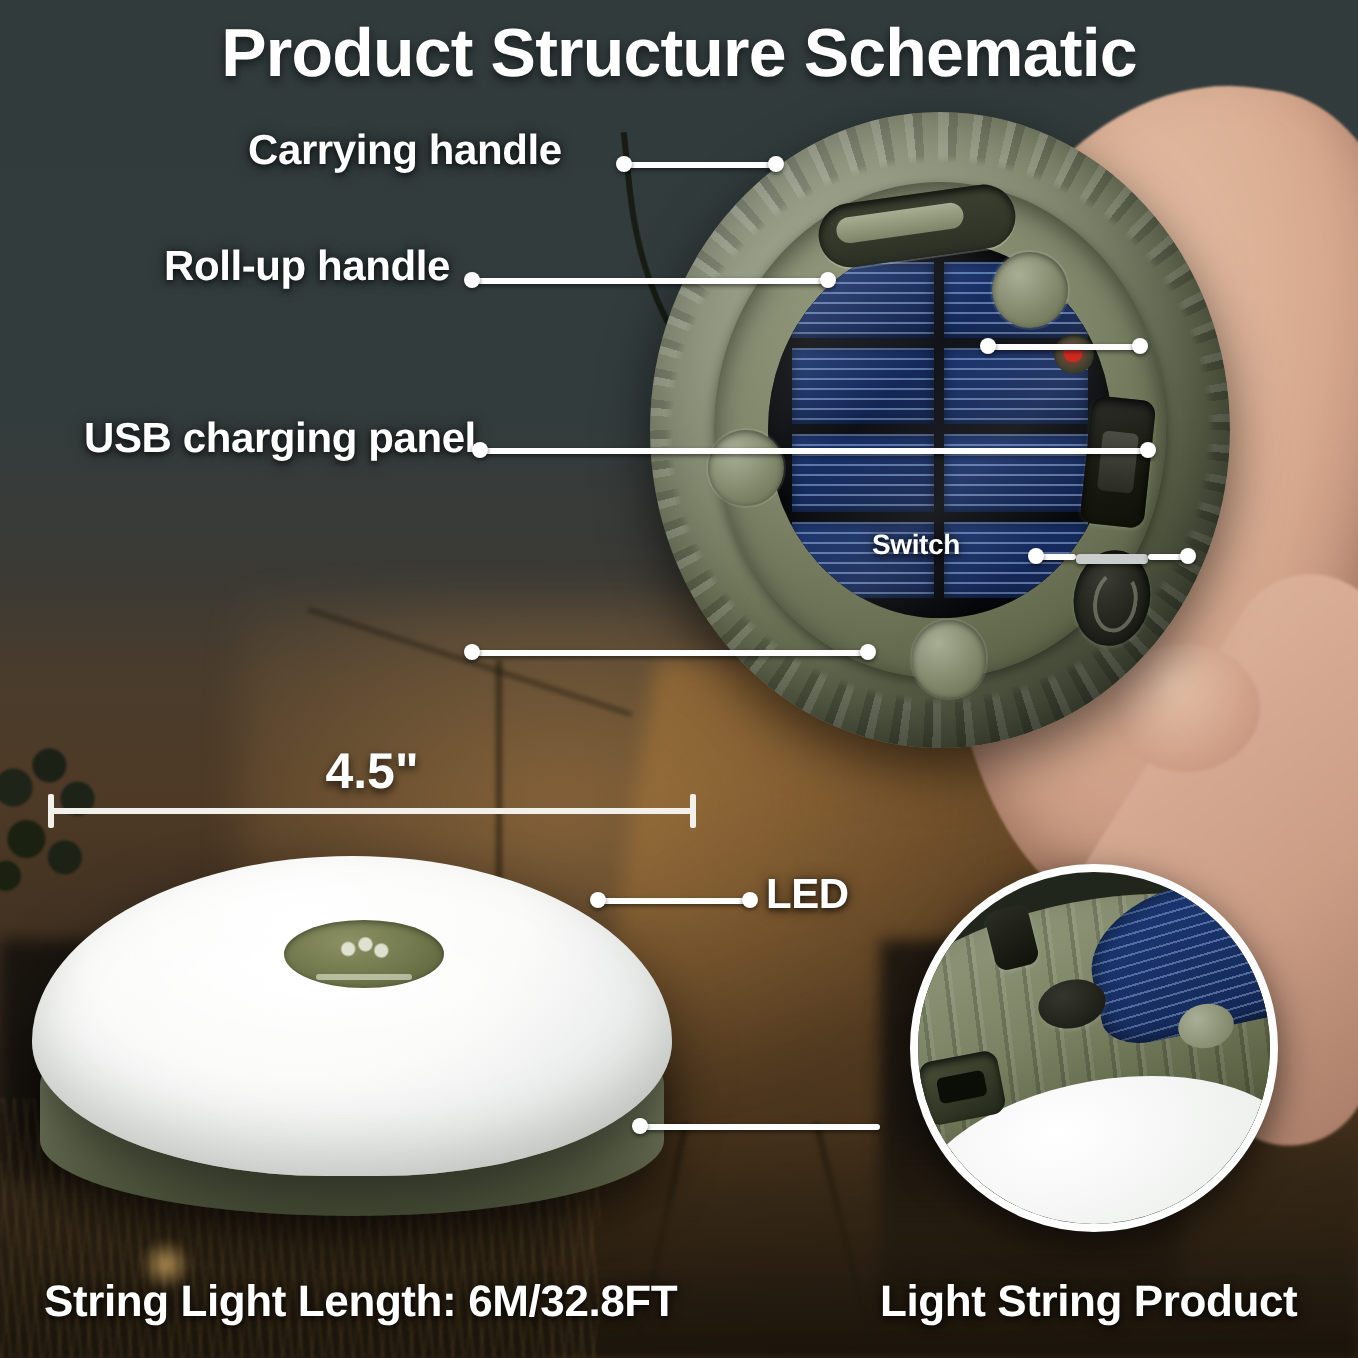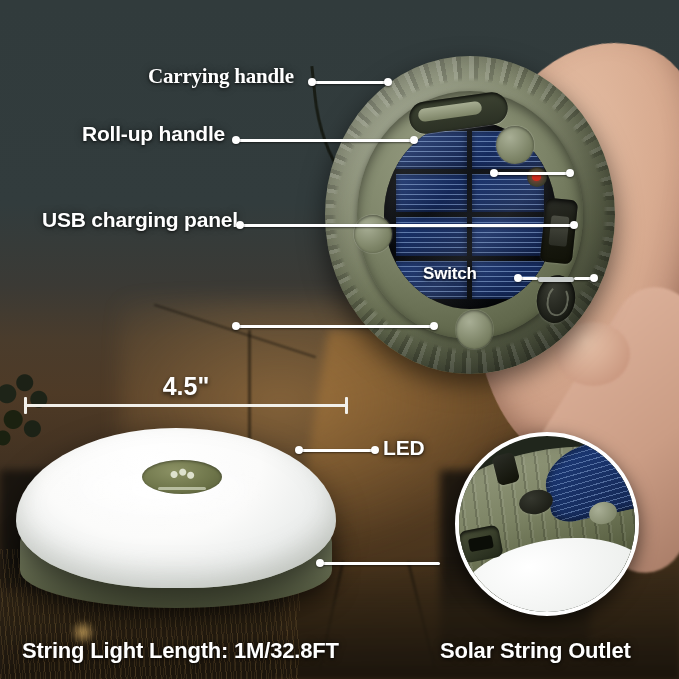--- a/index.html
+++ b/index.html
@@ -442,41 +442,42 @@
     <div class="handle-slot"></div>
     <div class="handle-bar"></div>
     <div class="lens l1"></div>
     <div class="lens l2"></div>
     <div class="lens l3"></div>
     <div class="batt-led"></div>
     <div class="usb-port"></div>
     <div class="switch-btn"></div>
   </div>
 
-
-  <div class="lbl" style="left:148px; top:64px; font-size:21px;font-family:Liberation Serif, serif;">Carrying handle</div>
+  <div id="title">Product Structure Schematic</div>
+
+  <div class="lbl" style="left:124px; top:64px; font-size:21px;">Carrying handle</div>
   <div class="leader" style="left:312px; top:81px; width:78px;"></div>
   <div class="dot" style="left:308px; top:78px;"></div>
   <div class="dot" style="left:384px; top:78px;"></div>
 
   <div class="lbl" style="left:82px; top:122px; font-size:21px;">Roll-up handle</div>
   <div class="leader" style="left:236px; top:139px; width:180px;"></div>
   <div class="dot" style="left:232px; top:136px;"></div>
   <div class="dot" style="left:410px; top:136px;"></div>
 
   <div class="leader" style="left:494px; top:172px; width:78px;"></div>
   <div class="dot" style="left:490px; top:169px;"></div>
   <div class="dot" style="left:566px; top:169px;"></div>
 
   <div class="lbl" style="left:42px; top:208px; font-size:21px;">USB charging panel</div>
   <div class="leader" style="left:240px; top:224px; width:335px;"></div>
   <div class="dot" style="left:236px; top:221px;"></div>
   <div class="dot" style="left:570px; top:221px;"></div>
 
-  <div class="lbl" style="left:423px; top:264px; font-size:17px;">Switch</div>
+  <div class="lbl" style="left:436px; top:264px; font-size:14px;">Switch</div>
   <div class="leader" style="left:518px; top:277px; width:20px;"></div>
   <div class="leader grey" style="left:538px; top:277px; width:36px; height:5px;"></div>
   <div class="leader" style="left:574px; top:277px; width:20px;"></div>
   <div class="dot" style="left:514px; top:274px;"></div>
   <div class="dot" style="left:590px; top:274px;"></div>
 
   <div class="leader" style="left:236px; top:325px; width:200px;"></div>
   <div class="dot" style="left:232px; top:322px;"></div>
   <div class="dot" style="left:430px; top:322px;"></div>
 
@@ -510,16 +511,16 @@
       <div class="ins-ribs"></div>
     </div>
     <div class="ins-panel"></div>
     <div class="ins-usb"></div>
     <div class="ins-switch"></div>
     <div class="ins-lens"></div>
     <div class="ins-dome"></div>
     <div class="ins-outlet"></div>
   </div>
 
-  <div class="lbl" id="caption-left">String Light Length: 1M/32.8FT</div>
-  <div class="lbl" id="caption-inset">Solar String Outlet</div>
+  <div class="lbl" id="caption-left">String Light Length: 6M/32.8FT</div>
+  <div class="lbl" id="caption-inset">Light String Product</div>
 
 </div>
 
 </body></html>

